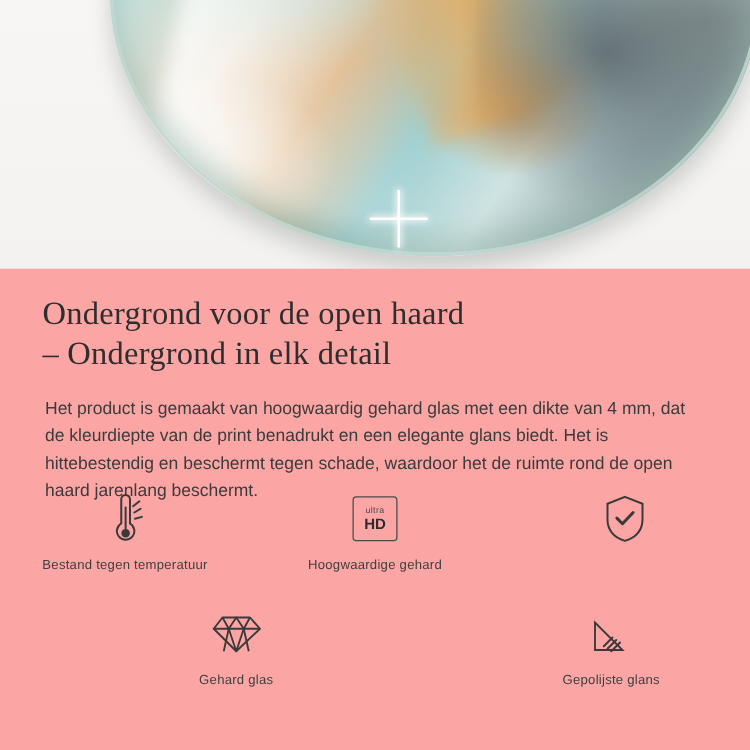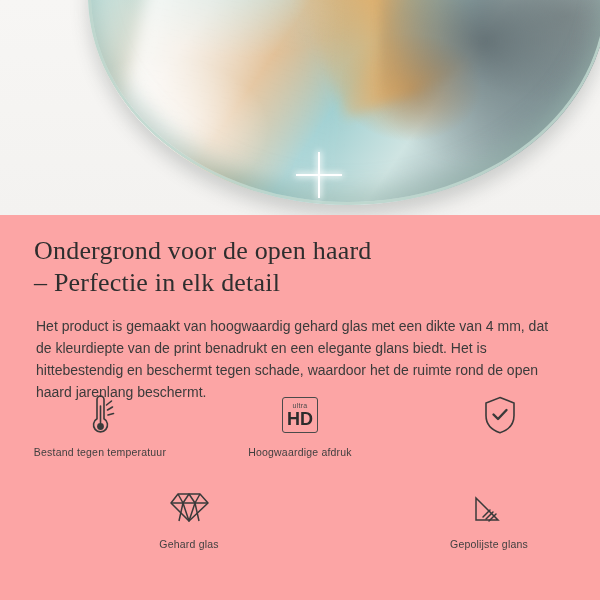--- a/index.html
+++ b/index.html
@@ -182,21 +182,21 @@
     align-items: center;
     justify-content: center;
     line-height: 1;
   }
   .ultrahd .u1 {
     font-size: 7px;
     color: #4a4a4a;
     letter-spacing: 0.3px;
   }
   .ultrahd .u2 {
-    font-size: 18px;
+    font-size: 12px;
     font-weight: bold;
     color: #2c2c2c;
     margin-top: 1px;
   }
 </style>
 </head>
 <body>
 
 <div class="page">
 
@@ -206,21 +206,21 @@
       <div class="swirl-b"></div>
       <div class="swirl-c"></div>
       <div class="rim"></div>
     </div>
     <div class="hero-glint"></div>
   </div>
 
   <div class="content">
     <h1 class="headline">
       <span>Ondergrond voor de open haard</span>
-      <span class="line2">– Perfectie in elk detail</span>
+      <span class="line2">– Ondergrond in elk detail</span>
     </h1>
     <p class="body-copy">Het product is gemaakt van hoogwaardig gehard glas met een dikte van 4 mm, dat de kleurdiepte van de print benadrukt en een elegante glans biedt. Het is hittebestendig en beschermt tegen schade, waardoor het de ruimte rond de open haard jarenlang beschermt.</p>
   </div>
 
   <div class="features">
 
     <div class="feature-row">
 
       <div class="feature">
         <div class="icon-box">
@@ -236,21 +236,21 @@
         <div class="caption">Bestand tegen temperatuur</div>
       </div>
 
       <div class="feature">
         <div class="icon-box">
           <div class="ultrahd">
             <span class="u1">ultra</span>
             <span class="u2">HD</span>
           </div>
         </div>
-        <div class="caption">Hoogwaardige afdruk</div>
+        <div class="caption">Hoogwaardige gehard</div>
       </div>
 
       <div class="feature">
         <div class="icon-box">
           <svg width="38" height="42" viewBox="0 0 38 42" fill="none">
             <path d="M19 3.5 33 9v12.5c0 9-6 14.6-14 17.2C11 36.1 5 30.5 5 21.5V9z" stroke="#3a3a3a" stroke-width="1.6"></path>
             <path d="M12.5 20.5 17 25l8.5-9" stroke="#3a3a3a" stroke-width="2.4" stroke-linecap="round" stroke-linejoin="round"></path>
           </svg>
         </div>
       </div>

